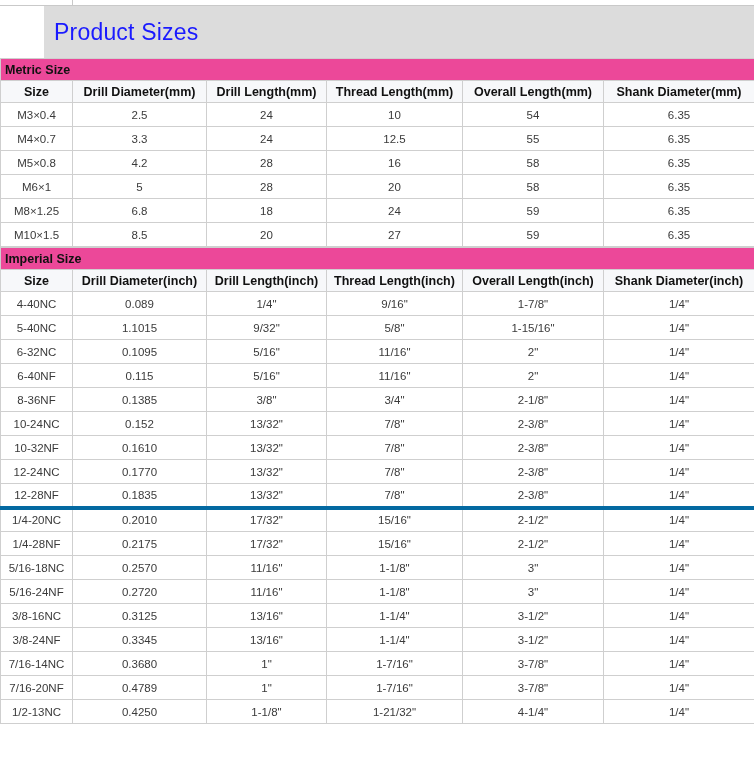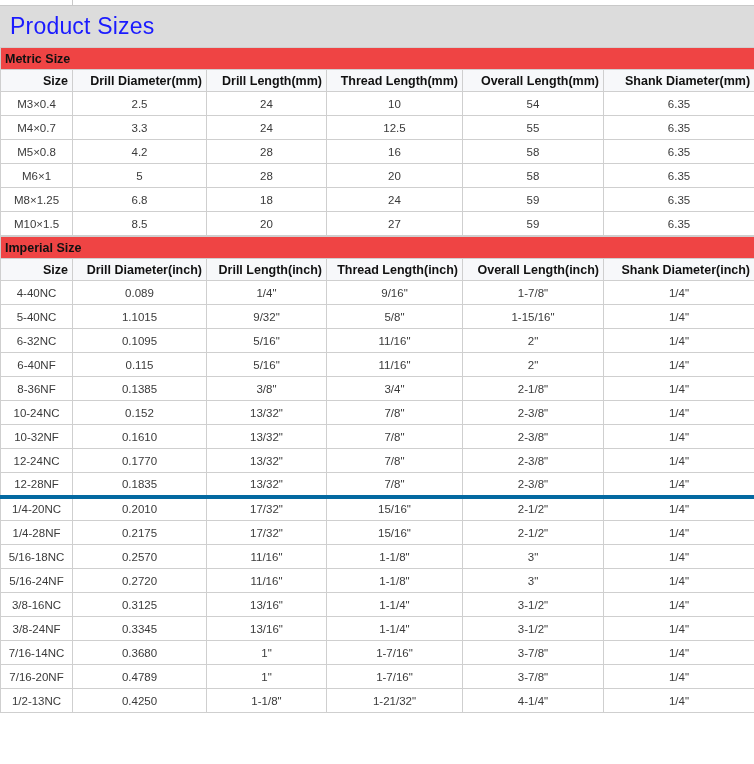--- a/index.html
+++ b/index.html
@@ -31,25 +31,26 @@
     left: 72px;
     top: 0;
     width: 1px;
     height: 5px;
     background: #c9c9c9;
   }
 
   
   .title-band {
     background: #dcdcdc;
-    height: 41px;
+    height: 52px;
     display: flex;
     align-items: center;
     padding-left: 10px;
     box-sizing: border-box;
+    margin-left: 44px;
   }
   .title-band .title {
     color: #1a1aff;
     font-size: 23px;
     line-height: 1;
     letter-spacing: 0.2px;
   }
 
   
   table.sizes {
@@ -68,34 +69,34 @@
   table.sizes td, table.sizes th {
     border: 1px solid #cfcfcf;
     height: 21px;
     padding: 0 4px;
     box-sizing: border-box;
     white-space: nowrap;
     overflow: hidden;
   }
 
   tr.section-row td {
-    background: #ef4444;
+    background: #ec4899;
     font-weight: bold;
     font-size: 12.5px;
     color: #111111;
     text-align: left;
     height: 22px;
   }
 
   tr.head-row th {
     background: #f7f8fa;
     font-weight: bold;
     font-size: 12.5px;
     color: #111111;
-    text-align: right;
+    text-align: center;
     height: 22px;
     padding-left: 4px;
   }
 
   tr.data-row td {
     background: #ffffff;
     text-align: center;
     color: #3a3a3a;
     font-size: 11.5px;
     height: 24px;

